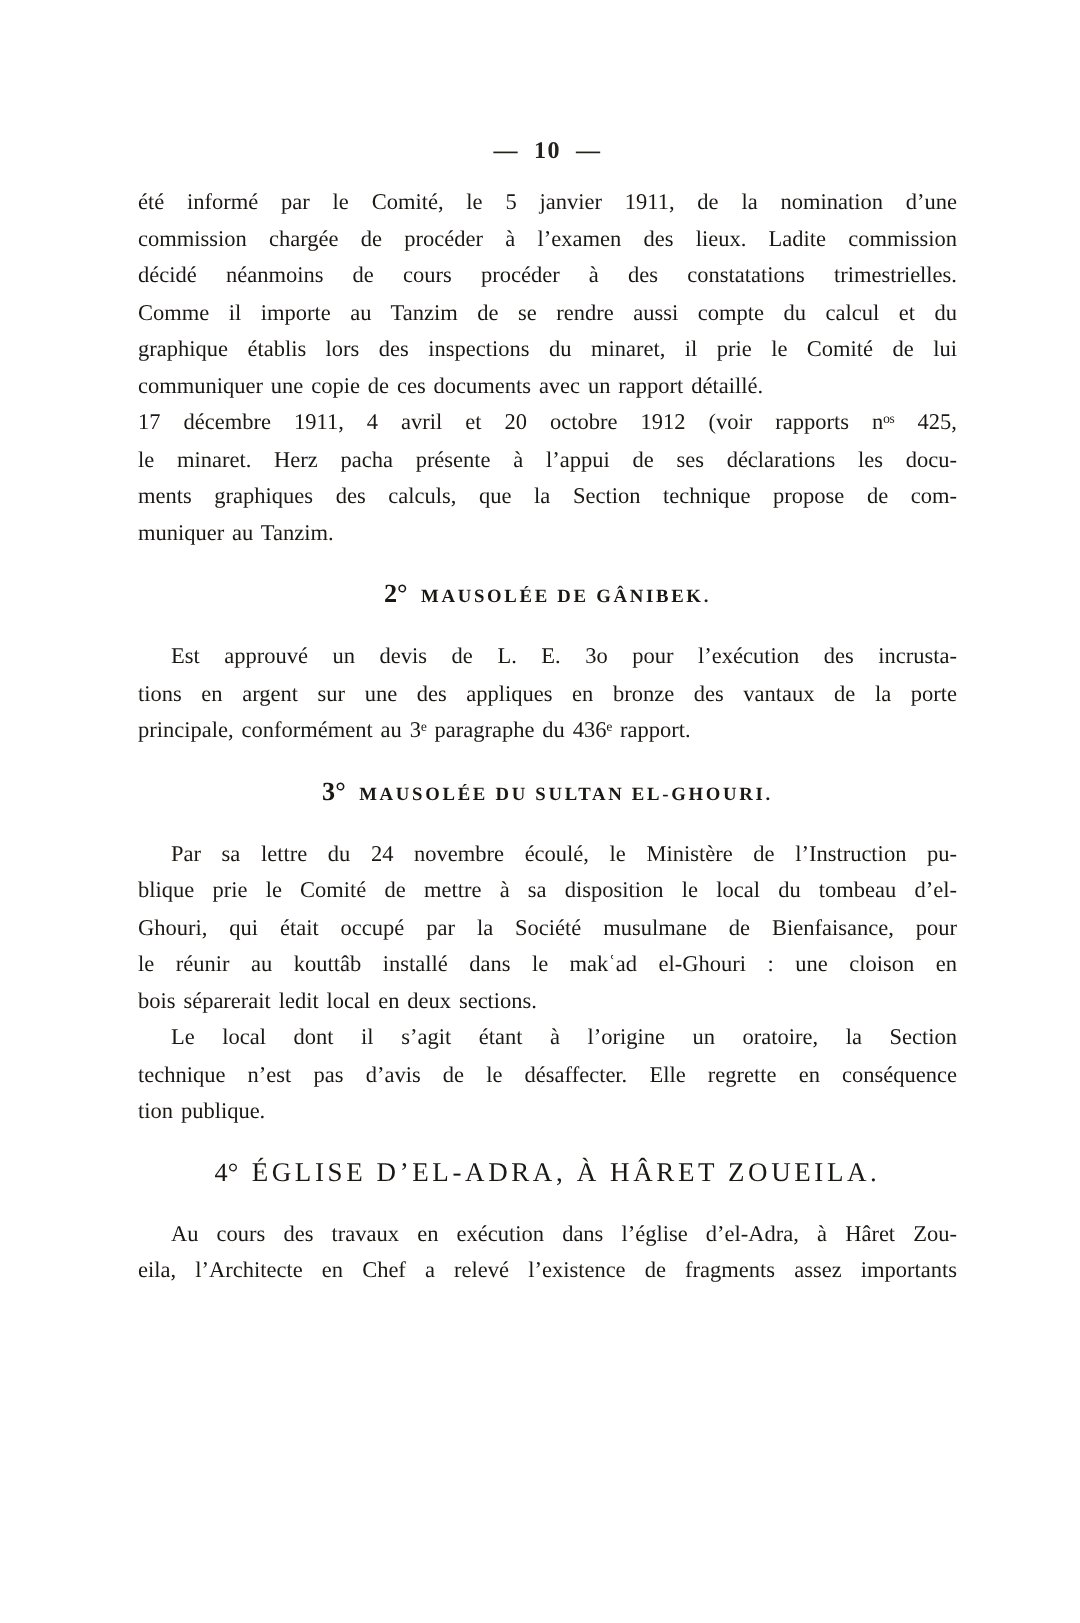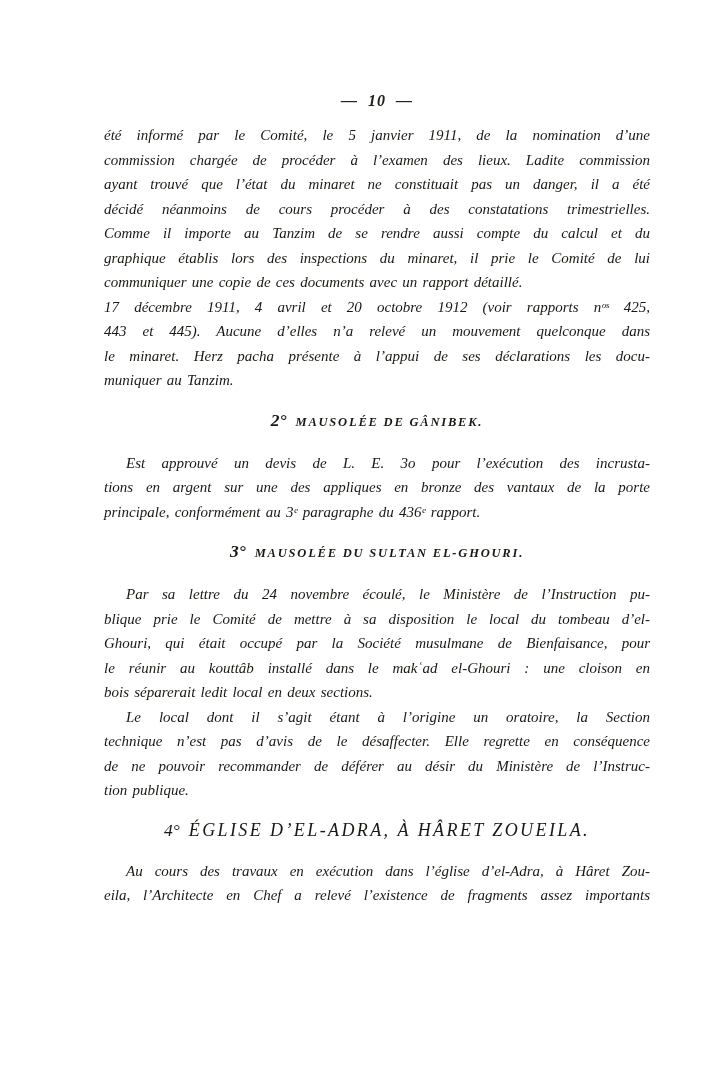--- a/index.html
+++ b/index.html
@@ -10,23 +10,22 @@
     color: #1b1813;
   }
   .page {
     position: relative;
     width: 720px; height: 1082px;
     background: #ffffff;
     overflow: hidden;
   }
   .column {
     position: absolute;
-    left: 104px; top: 92px;
+    left: 92px; top: 92px;
     width: 546px;
-    font-style: italic;
   }
   .folio {
     text-align: center;
     font-size: 16px;
     font-weight: bold;
     letter-spacing: 1px;
     word-spacing: 5px;
     line-height: 18px;
     margin: 0 0 13px 0;
     color: #24201b;
@@ -70,31 +69,30 @@
 <body>
 
 <div class="page">
   <div class="column">
 
     <div class="folio">— 10 —</div>
 
     <div class="para">
         <div class="line">été informé par le Comité, le 5 janvier 1911, de la nomination d’une</div>
         <div class="line">commission chargée de procéder à l’examen des lieux. Ladite commission</div>
-        <div class="line">ayant trouvé que l’état du minaret ne constituait pas un danger, il a été</div>
         <div class="line">décidé néanmoins de cours procéder à des constatations trimestrielles.</div>
         <div class="line">Comme il importe au Tanzim de se rendre aussi compte du calcul et du</div>
         <div class="line">graphique établis lors des inspections du minaret, il prie le Comité de lui</div>
         <div class="line no-stretch">communiquer une copie de ces documents avec un rapport détaillé.</div>
       </div>
 
     <div class="para">
         <div class="line">17 décembre 1911, 4 avril et 20 octobre 1912 (voir rapports nᵒˢ 425,</div>
-        <div class="line">443 et 445). Aucune d’elles n’a relevé un mouvement quelconque dans</div>
         <div class="line">le minaret. Herz pacha présente à l’appui de ses déclarations les docu-</div>
+        <div class="line">ments graphiques des calculs, que la Section technique propose de com-</div>
         <div class="line no-stretch">muniquer au Tanzim.</div>
       </div>
 
     <div class="heading">
       <span class="hnum">2°</span><span class="htitle">MAUSOLÉE DE GÂNIBEK.</span>
     </div>
 
     <div class="para">
         <div class="line indent">Est approuvé un devis de L. E. 3o pour l’exécution des incrusta-</div>
         <div class="line">tions en argent sur une des appliques en bronze des vantaux de la porte</div>
@@ -109,21 +107,20 @@
         <div class="line indent">Par sa lettre du 24 novembre écoulé, le Ministère de l’Instruction pu-</div>
         <div class="line">blique prie le Comité de mettre à sa disposition le local du tombeau d’el-</div>
         <div class="line">Ghouri, qui était occupé par la Société musulmane de Bienfaisance, pour</div>
         <div class="line">le réunir au kouttâb installé dans le makʿad el-Ghouri : une cloison en</div>
         <div class="line no-stretch">bois séparerait ledit local en deux sections.</div>
       </div>
 
     <div class="para">
         <div class="line indent">Le local dont il s’agit étant à l’origine un oratoire, la Section</div>
         <div class="line">technique n’est pas d’avis de le désaffecter. Elle regrette en conséquence</div>
-        <div class="line">de ne pouvoir recommander de déférer au désir du Ministère de l’Instruc-</div>
         <div class="line no-stretch">tion publique.</div>
       </div>
 
     <div class="heading light">
       <span class="hnum">4°</span><span class="htitle">ÉGLISE D’EL-ADRA, À HÂRET ZOUEILA.</span>
     </div>
 
     <div class="para">
         <div class="line indent">Au cours des travaux en exécution dans l’église d’el-Adra, à Hâret Zou-</div>
         <div class="line">eila, l’Architecte en Chef a relevé l’existence de fragments assez importants</div>

